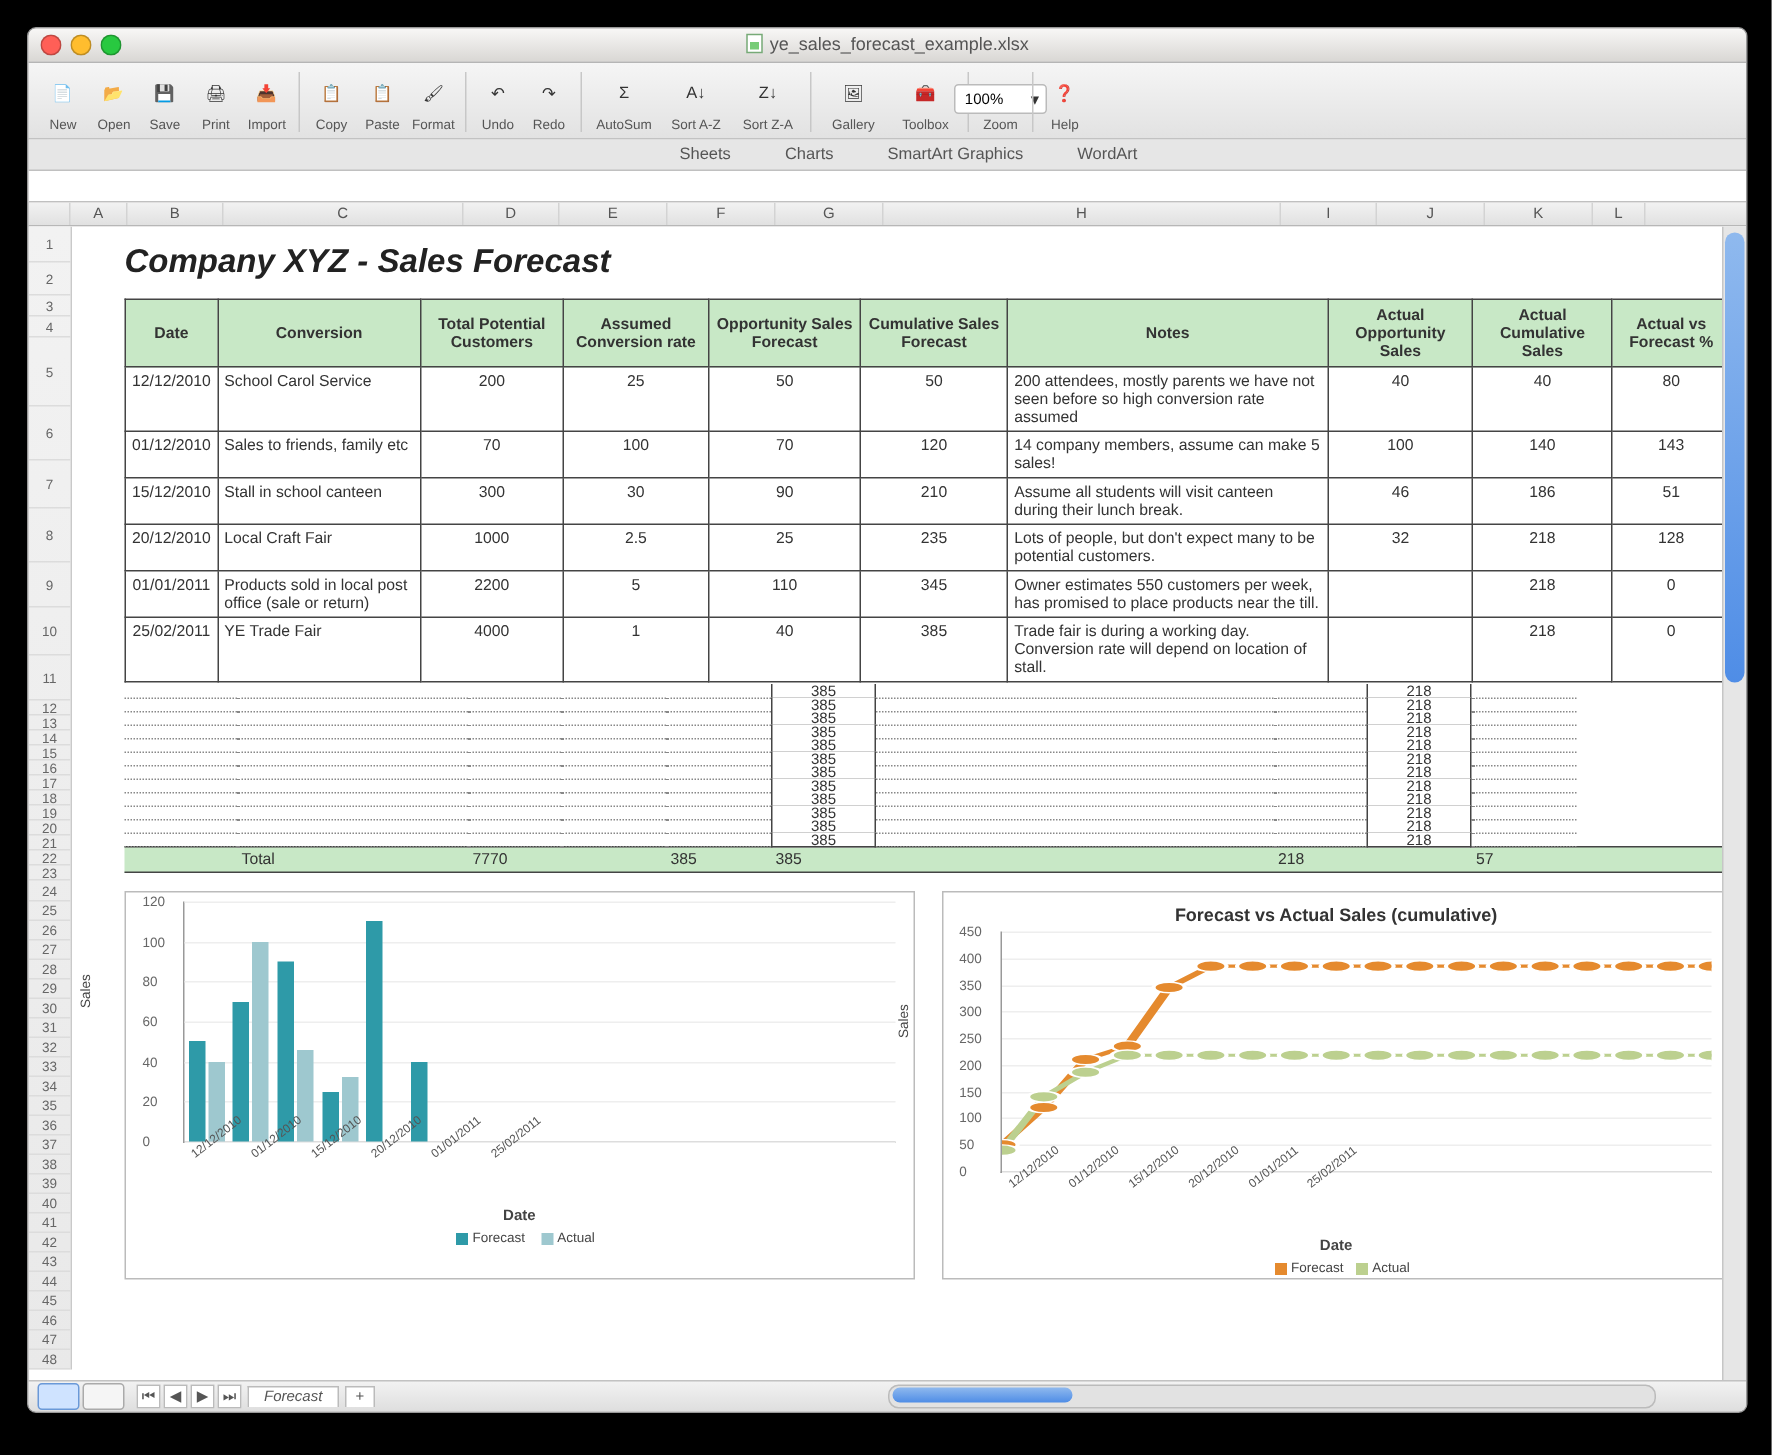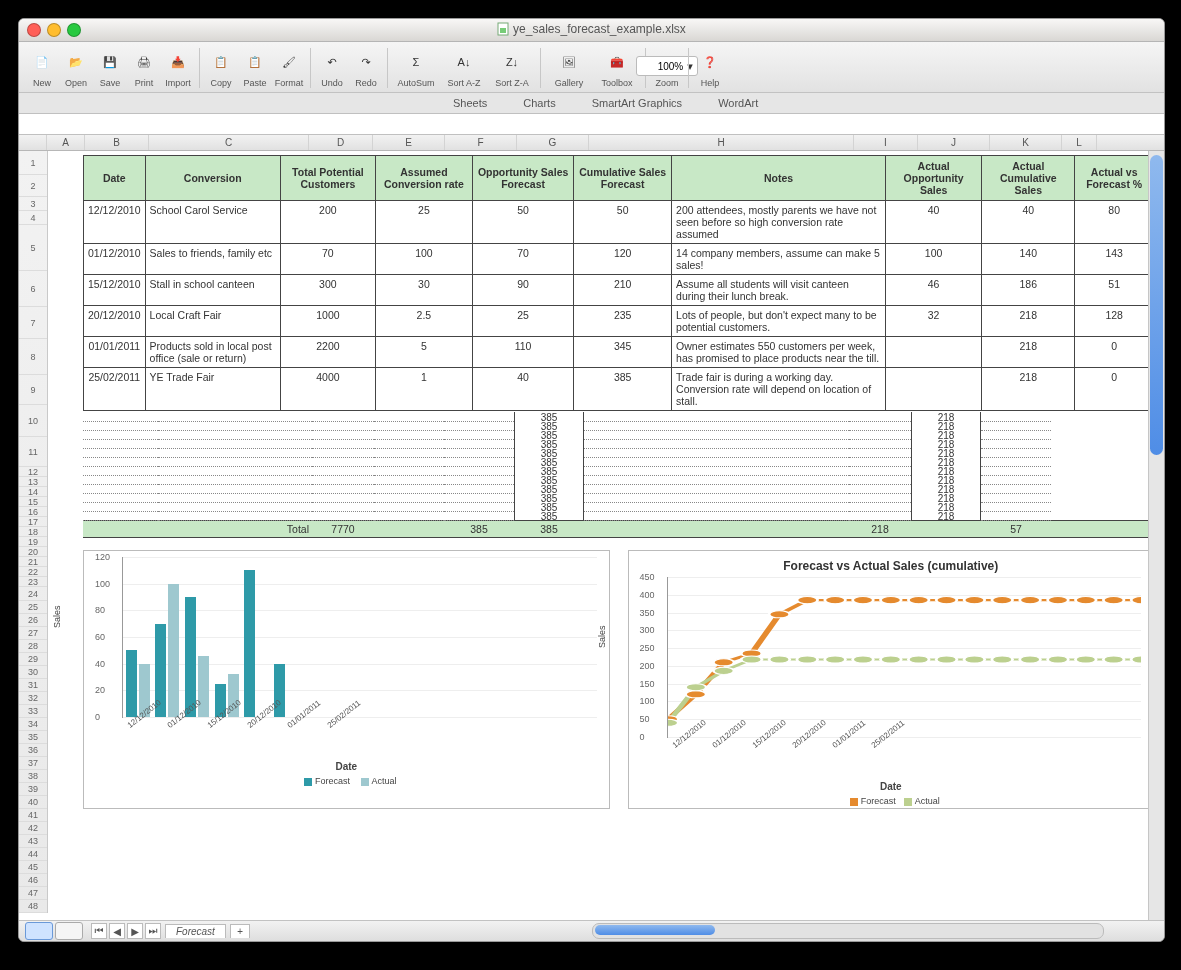--- a/index.html
+++ b/index.html
@@ -13,41 +13,41 @@
 .title .doc{display:inline-flex;align-items:center;gap:4px}
 .title .doc svg{vertical-align:middle}
 .toolbar{display:flex;gap:2px;padding:4px 6px 2px 6px;background:linear-gradient(#f5f5f5,#e2e2e2);border-bottom:1px solid #c2c2c2;}
 .toolgrp{display:flex;gap:0px;align-items:flex-end;}
 .tool{width:34px;display:flex;flex-direction:column;align-items:center;gap:2px;padding:2px 0;}
 .tool.wide{width:48px}
 .tool .ic{width:26px;height:26px;display:flex;align-items:center;justify-content:center;border:1px solid transparent;border-radius:3px;}
 .tool .lbl{font-size:9px;color:#555}
 .vdiv{width:1px;background:#c7c7c7;margin:2px 4px;align-self:stretch}
 .zoomctl{display:flex;align-items:center;border:1px solid #bbb;border-radius:3px;background:#fff;height:18px;padding:0 4px;gap:2px;}
-.zoomctl input{width:40px;border:0;font-size:10px;outline:none;text-align:right}
+.zoomctl input{width:40px;border:0;font-size:10px;outline:none;}
 .panetabs{display:flex;gap:28px;padding:2px 0 2px 430px;background:#e6e6e6;border-bottom:1px solid #c0c0c0;font-size:11px;color:#555;}
 .panetabs span{padding:2px 4px;cursor:default}
 .formula{height:20px;background:#fff;border-bottom:1px solid #c0c0c0;}
 .colhdr{display:grid;grid-template-columns:28px 38px 64px 160px 64px 72px 72px 72px 265px 64px 72px 72px 35px;background:linear-gradient(#f2f2f2,#e1e1e1);border-bottom:1px solid #b7b7b7;font-size:10px;color:#555;}
 .colhdr div{border-right:1px solid #d3d3d3;text-align:center;padding:2px 0;}
 .body{flex:1;overflow:auto;background:#fff;position:relative;}
 .rownums{position:absolute;left:0;top:0;width:28px;background:linear-gradient(#f2f2f2,#e9e9e9);border-right:1px solid #c9c9c9;font-size:9px;color:#666;}
 .rownums div{border-bottom:1px solid #dcdcdc;text-align:center;box-sizing:border-box;}
 .content{margin-left:28px;padding:4px 10px 8px 36px;}
 h1.big{font:bold italic 22px "Lucida Grande",Arial;margin:6px 0 12px 0;color:#222;}
 table.data{border-collapse:collapse;width:100%;font-size:10.5px;}
 table.data th{background:#c8e8c6;border:1px solid #444;padding:4px 4px;font-weight:bold;text-align:center;}
 table.data td{border:1px solid #444;padding:3px 4px;vertical-align:top;}
 table.data td.c{text-align:center}
 .emptyrows{margin-top:1px;}
 .emptyrows .er{height:9px;display:grid;grid-template-columns:75px 154px 62px 70px 70px 70px 265px 62px 70px 70px;align-items:center;}
 .emptyrows .er>div{height:9px;border-bottom:1px dotted #888;}
 .emptyrows .er>div.val{border:1px solid #444;border-top:0;text-align:center;font-size:10px;background:#fff;}
 .totalrow{display:grid;grid-template-columns:75px 154px 62px 70px 70px 70px 265px 62px 70px 70px;background:#c8e8c6;border-top:1px solid #444;border-bottom:1px solid #444;font-size:10.5px;margin-top:0;}
-.totalrow>div{padding:2px 3px;text-align:center}
+.totalrow>div{padding:2px 3px;}
 .charts{display:flex;gap:18px;margin-top:12px;}
 .chartbox{flex:1;background:#fff;border:1px solid #bbb;padding:6px 6px 2px 6px;}
 .chartbox .ctitle{text-align:center;font-weight:bold;font-size:12px;margin:2px 0 4px 0;}
 .chartarea{position:relative;height:160px;margin-left:32px;margin-right:6px;border-left:1px solid #999;border-bottom:1px solid #999;}
 .ylbl{position:absolute;left:-28px;font-size:9px;color:#666;transform:translateY(-50%);}
 .yaxisTitle{position:absolute;left:-38px;top:50%;transform:rotate(-90deg) translateX(10px);transform-origin:left top;font-size:9px;color:#444;}
 .gridh{position:absolute;left:0;right:0;border-top:1px solid #eee;}
 .bars{position:absolute;inset:0;display:flex;align-items:flex-end;}
 .barpair{flex:1;display:flex;align-items:flex-end;justify-content:center;gap:2px;height:100%;}
 .bar{width:11px;}
@@ -245,20 +245,21 @@
             <div style="height:13px;line-height:13px">41</div>
             <div style="height:13px;line-height:13px">42</div>
             <div style="height:13px;line-height:13px">43</div>
             <div style="height:13px;line-height:13px">44</div>
             <div style="height:13px;line-height:13px">45</div>
             <div style="height:13px;line-height:13px">46</div>
             <div style="height:13px;line-height:13px">47</div>
             <div style="height:13px;line-height:13px">48</div>
           </div>
       <div class="content">
+        <h1 class="big">Company XYZ - Sales Forecast</h1>
         <table class="data">
           <thead>
                 <tr id="thr">
                   <th>Date</th>
                   <th>Conversion</th>
                   <th>Total Potential Customers</th>
                   <th>Assumed Conversion rate</th>
                   <th>Opportunity Sales Forecast</th>
                   <th>Cumulative Sales Forecast</th>
                   <th>Notes</th>
@@ -483,21 +484,21 @@
                 <div></div>
                 <div class="val">385</div>
                 <div></div>
                 <div></div>
                 <div class="val">218</div>
                 <div></div>
               </div>
             </div>
         <div class="totalrow" id="totalrow">
               <div></div>
-              <div style="text-align:right">Total</div>
+              <div style="text-align:left">Total</div>
               <div>7770</div>
               <div></div>
               <div>385</div>
               <div>385</div>
               <div></div>
               <div>218</div>
               <div></div>
               <div>57</div>
             </div>
 

